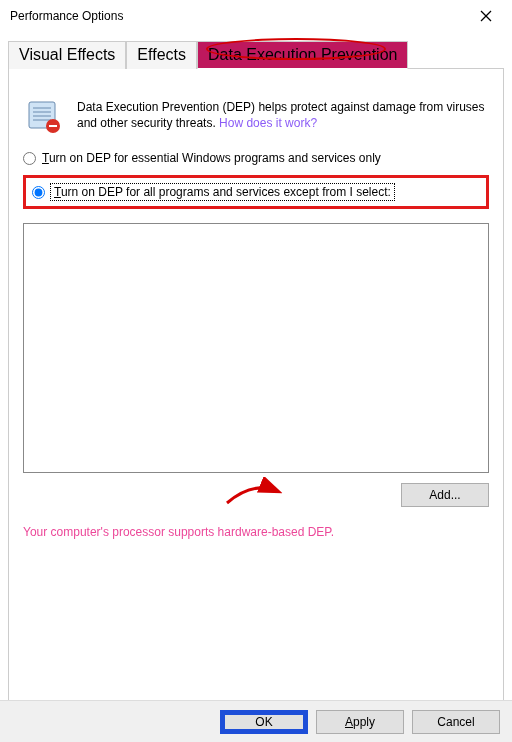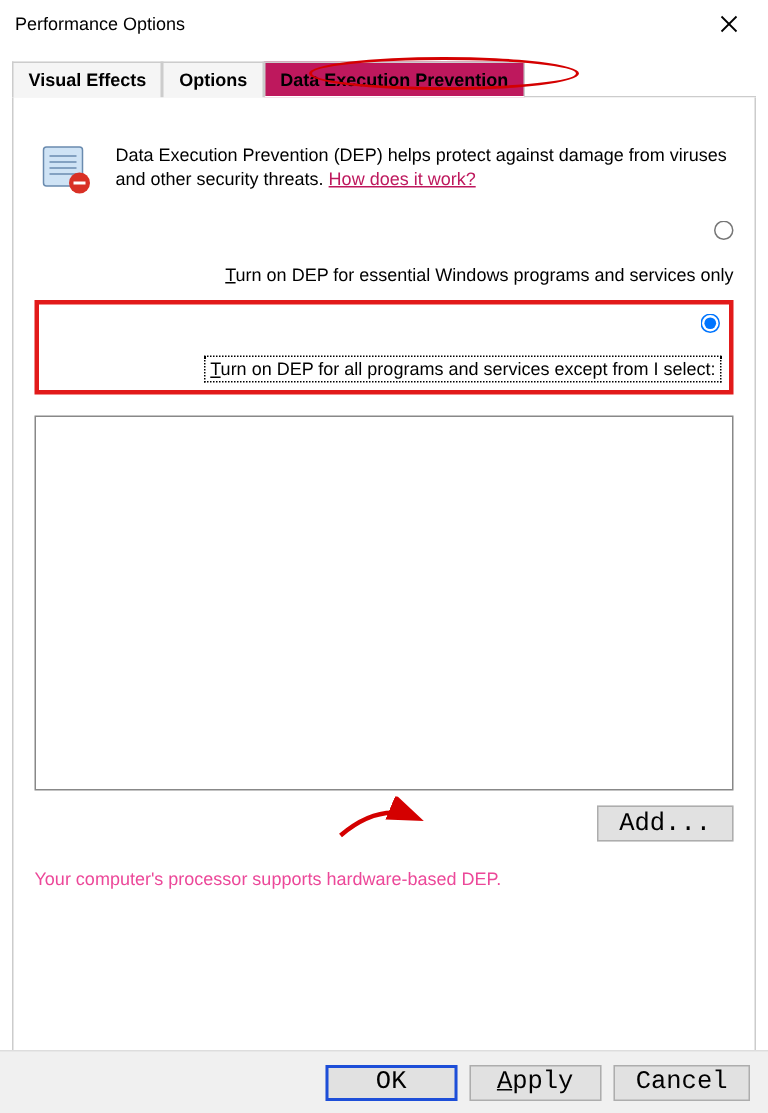--- a/index.html
+++ b/index.html
@@ -50,25 +50,24 @@
     border-bottom: 1px solid #ccc;
     position: relative;
     margin-bottom: 0;
   }
   .tab {
     padding: 4px 10px;
     border: 1px solid #ccc;
     border-bottom: none;
     background: #f5f5f5;
     margin-right: 0px;
-    font-size: 12px;
+    font-size: 16px;
     cursor: pointer;
     position: relative;
     top: 1px;
-    font-weight: bold;
   }
   .tab.active {
     background: #be185d;
     border-bottom: 1px solid #fff;
   }
   .tab-oval {
     position: absolute;
     border: 2px solid #d40000;
     border-radius: 50%;
     width: 180px;
@@ -95,31 +94,29 @@
     height: 36px;
     position: relative;
     flex-shrink: 0;
   }
   .intro-text {
     font-size: 12px;
     line-height: 1.35;
     color: #000;
   }
   .intro-text a {
-    color: #be185d;
-    text-decoration: underline;
+    color: #8b5cf6;
     cursor: pointer;
   }
   .radio-row {
     display: flex;
-    align-items: flex-end;
-    gap: 16px;
+    align-items: center;
+    gap: 6px;
     margin: 6px 0;
     font-size: 12px;
-    flex-direction: column;
   }
   .radio-row input[type=radio] {
     margin: 0;
   }
   .radio-highlight {
     border: 3px solid #e21a1a;
     padding: 6px 6px;
     margin: 10px 0 14px 0;
   }
   .radio-highlight .radio-row {
@@ -142,22 +139,22 @@
     gap: 10px;
     margin-bottom: 18px;
     align-items: center;
     position: relative;
   }
   .btn {
     min-width: 88px;
     height: 24px;
     border: 1px solid #adadad;
     background: #e1e1e1;
-    font-size: 17px;
-    font-family: Liberation Mono, monospace;
+    font-size: 12px;
+    font-family: Liberation Sans, sans-serif;
     cursor: pointer;
     padding: 0 14px;
   }
   .btn:disabled {
     color: #888;
     cursor: default;
   }
   .arrow {
     position: absolute;
     left: 200px;
@@ -178,21 +175,21 @@
     height: 42px;
     background: #f0f0f0;
     border-top: 1px solid #ddd;
     display: flex;
     justify-content: flex-end;
     align-items: center;
     gap: 8px;
     padding: 0 12px;
   }
   .footer .btn.ok {
-    border: 2px solid #1d4ed8;
+    border: 5px solid #1d4ed8;
     background: #e1e1e1;
   }
   u.access { text-decoration: underline; }
 </style>
 </head>
 <body>
 
 <div class="window">
 
   <div class="titlebar">
@@ -202,21 +199,21 @@
         <line x1="1" y1="1" x2="11" y2="11" stroke="#000" stroke-width="1.2"></line>
         <line x1="11" y1="1" x2="1" y2="11" stroke="#000" stroke-width="1.2"></line>
       </svg>
     </div>
   </div>
 
   <div class="content">
 
     <div class="tabs">
       <div class="tab">Visual Effects</div>
-      <div class="tab">Options</div>
+      <div class="tab">Effects</div>
       <div class="tab active">Data Execution Prevention</div>
       <div class="tab-oval"></div>
     </div>
 
     <div class="tab-panel">
 
       <div class="intro">
         <div class="intro-icon">
           <svg width="40" height="36" viewBox="0 0 40 36">
             <rect x="6" y="3" width="26" height="26" rx="2" fill="#cfe3f5" stroke="#6a8baf"></rect>

